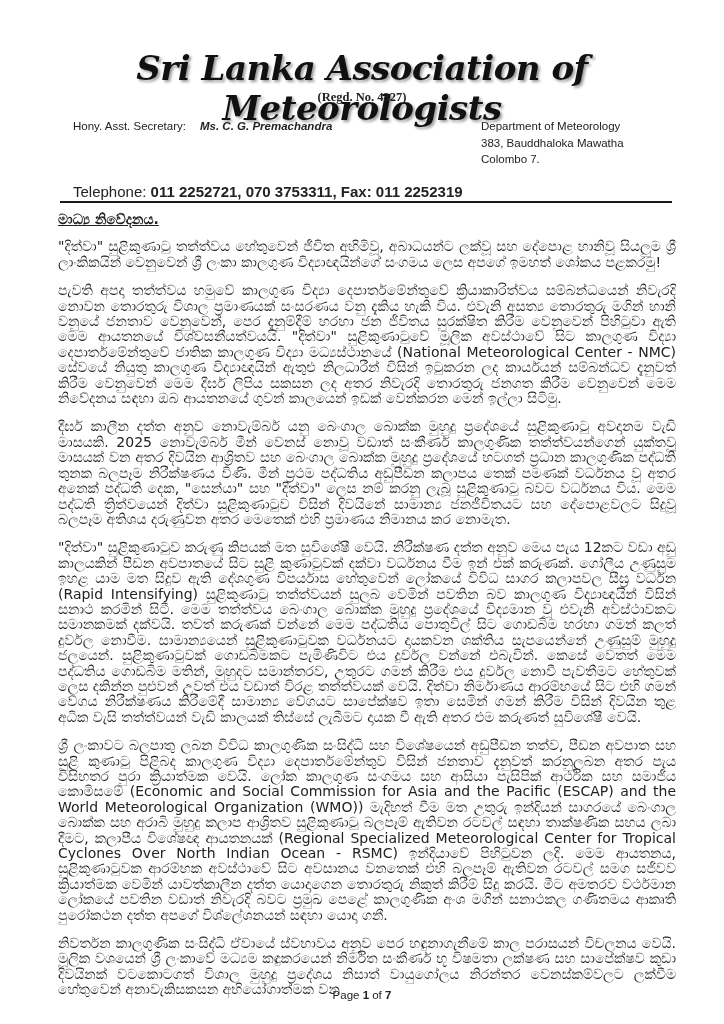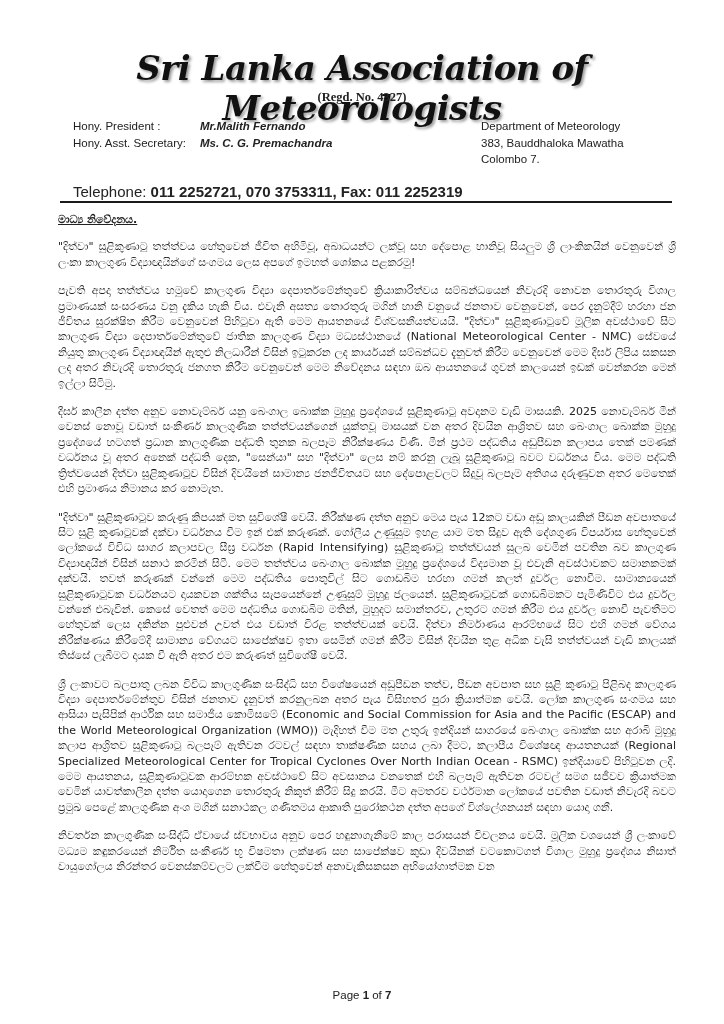--- a/index.html
+++ b/index.html
@@ -82,21 +82,21 @@
       top: 201px;
       height: 2px;
       background: #1a1a1a;
     }
     .body-text {
       position: absolute;
       left: 58px;
       width: 618px;
       top: 212px;
       font-family: "DejaVu Sans", sans-serif;
-      font-size: 11px;
+      font-size: 14px;
       line-height: 15.4px;
       color: #222;
       text-align: justify;
     }
     .heading {
       text-decoration: underline;
       font-weight: bold;
       margin: 0 0 12px 0;
     }
     .para {
@@ -115,24 +115,20 @@
   </style>
 </head>
 <body>
 
 <div class="page">
 
   <div class="title">Sri Lanka Association of Meteorologists</div>
   <div class="regd">(Regd. No. 4327)</div>
 
   <div class="officers">
-    <div class="officer-row">
-      <span class="officer-role">Hony. President        :</span>
-      <span class="officer-name">Mr.Malith Fernando</span>
-    </div>
     <div class="officer-row">
       <span class="officer-role">Hony. Asst. Secretary:</span>
       <span class="officer-name">Ms. C. G. Premachandra</span>
     </div>
   </div>
 
   <div class="address">
     <div>Department of Meteorology</div>
     <div>383, Bauddhaloka Mawatha</div>
     <div>Colombo 7.</div>

